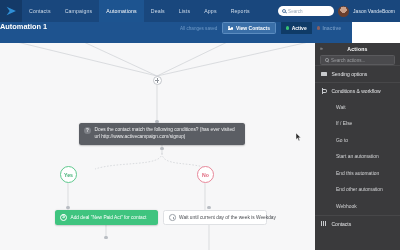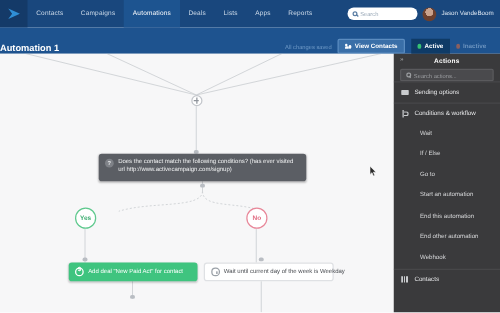--- a/index.html
+++ b/index.html
@@ -55,23 +55,23 @@
   .search-pill span { font-size: 4.6px; color: #9aa9b8; }
   .avatar {
     width: 11px; height: 11px; border-radius: 50%;
     background: radial-gradient(circle at 50% 34%, #c9a18c 0 34%, #6b3f2e 36% 100%);
     flex: 0 0 11px;
   }
   .user-name { font-size: 5px; color: #dce6f1; white-space: nowrap; }
 
   
   .subheader {
-    position: absolute; top: 22px; left: 0; width: 400px; height: 21px;
+    position: absolute; top: 22px; left: 0; width: 352px; height: 21px;
     background: #1e538f;
-    display: flex; align-items: flex-end; padding: 0 6px 0 0;
+    display: flex; align-items: flex-start; padding: 0 6px 0 0;
   }
   .auto-title {
     font-size: 7.4px; color: #ffffff; font-weight: bold;
     margin-left: -3px; padding-left: 3px; white-space: nowrap;
   }
   .sub-right { margin-left: auto; display: flex; align-items: center; gap: 5px; }
   .saved-note { font-size: 4.6px; color: #6f9ac7; white-space: nowrap; }
   .btn-viewcontacts {
     height: 12px; border-radius: 1.5px; background: #3a6fa8;
     border: .5px solid #5b8cc0;

